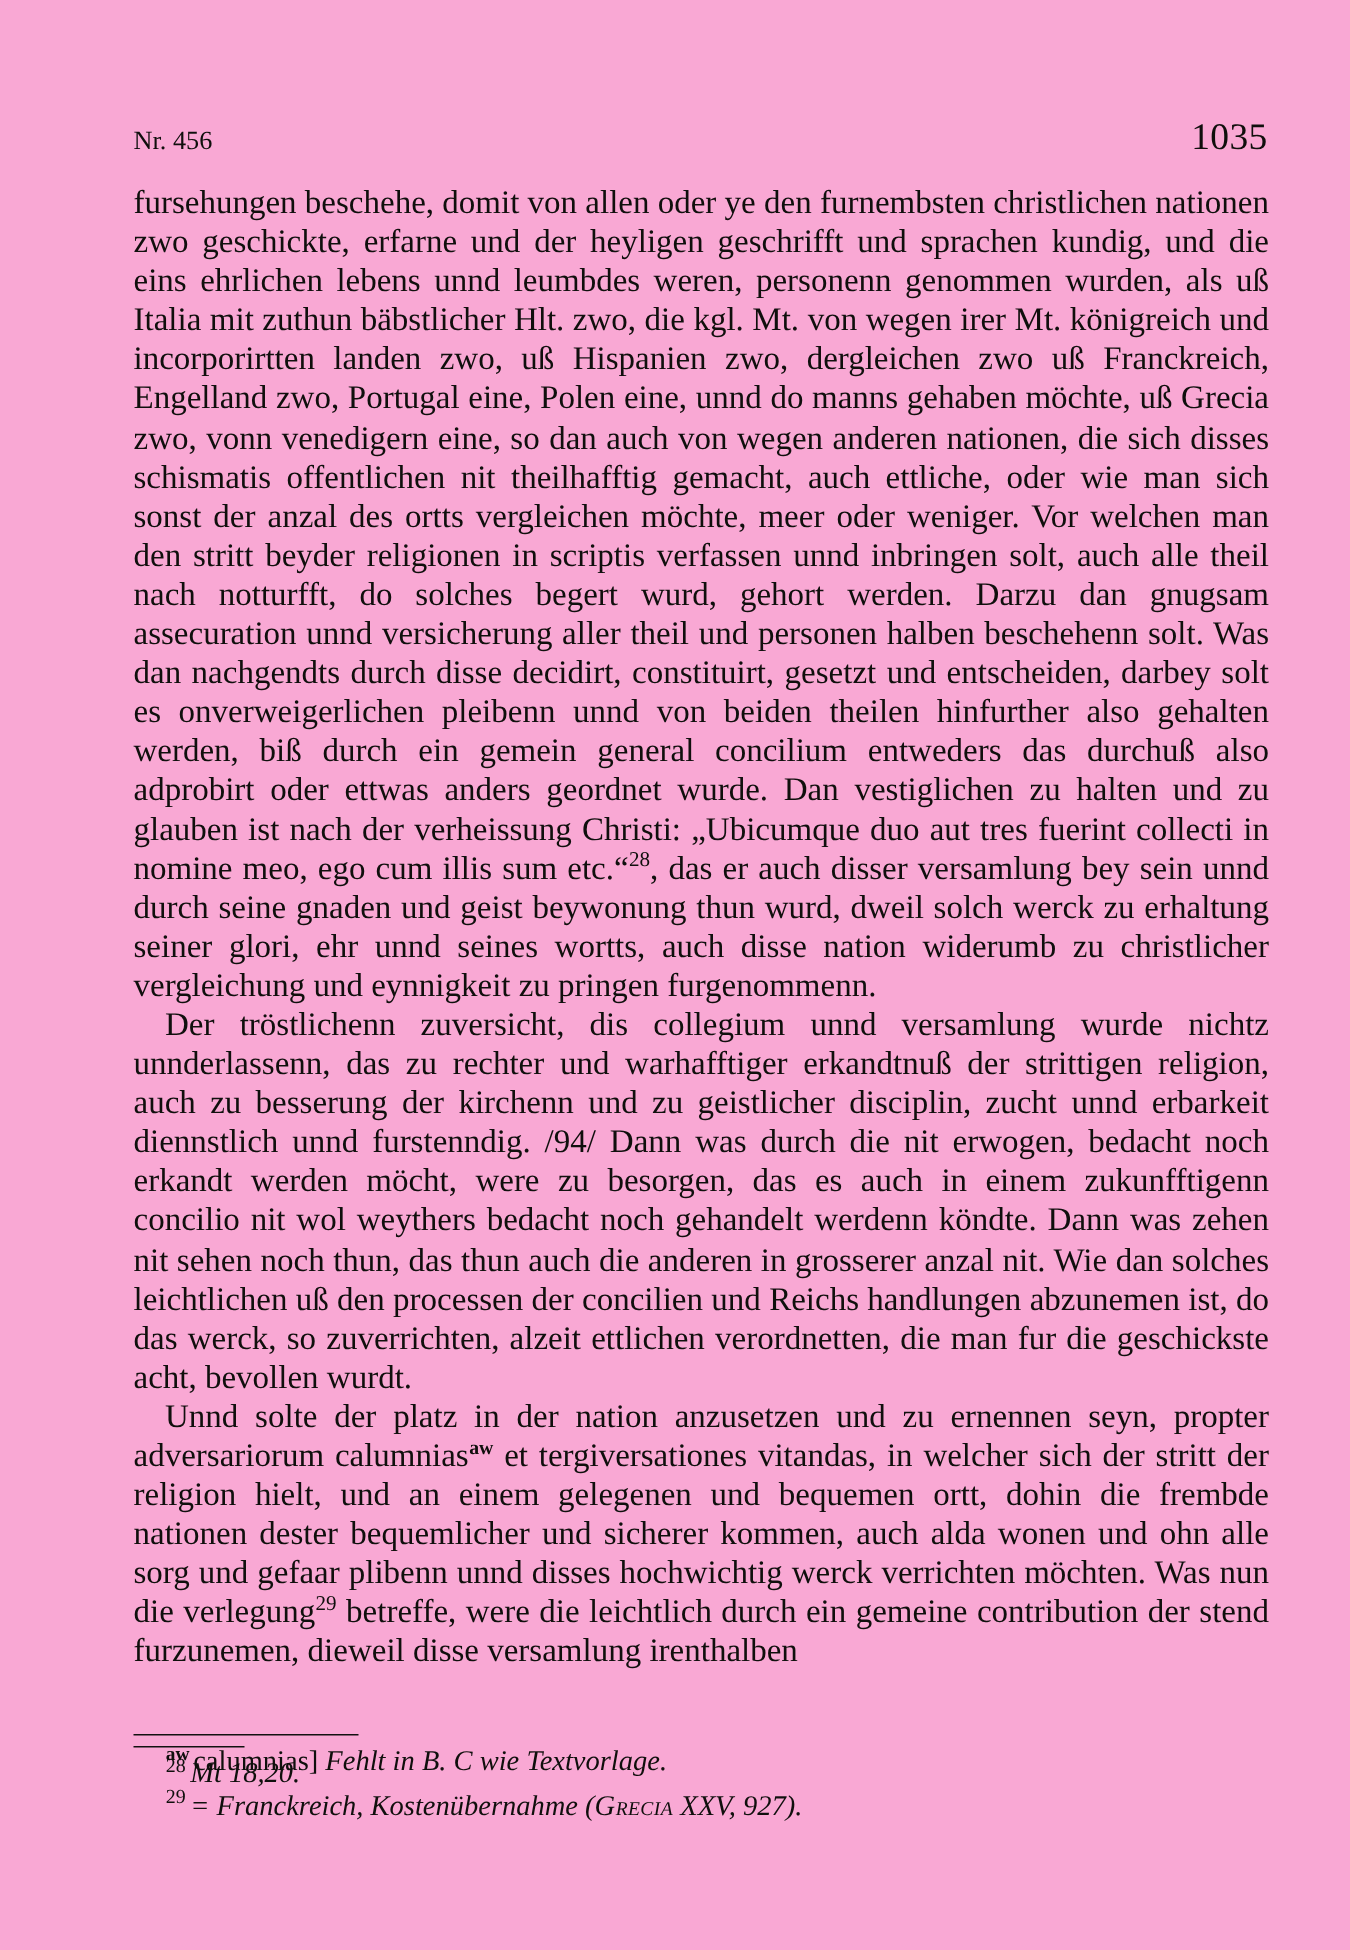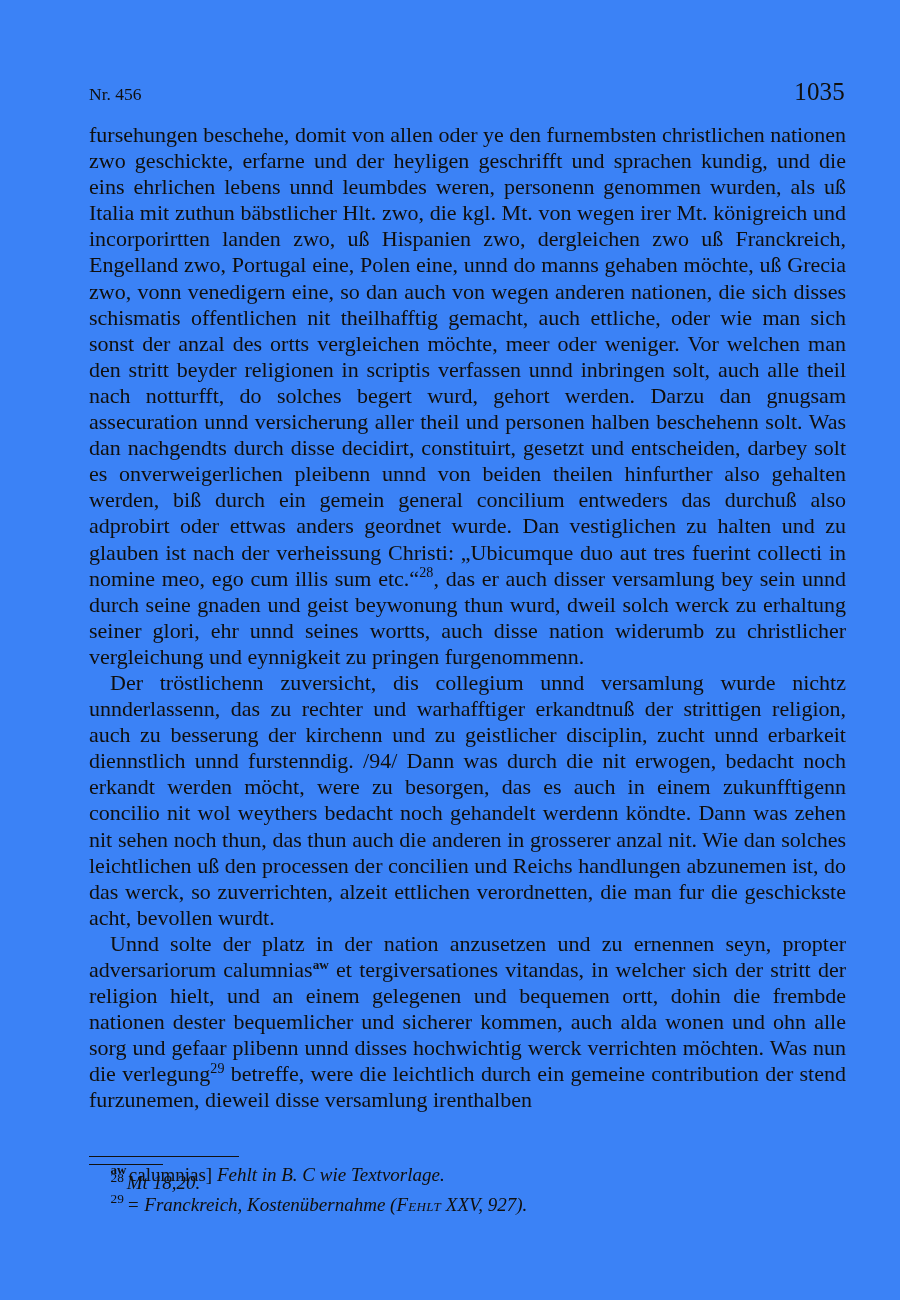--- a/index.html
+++ b/index.html
@@ -4,21 +4,21 @@
 <style>
   html, body {
     margin: 0;
     padding: 0;
     background: #ffffff;
   }
   .page {
     position: relative;
     width: 900px;
     height: 1300px;
-    background: #3b82f6;
+    background: #f9a8d4;
     overflow: hidden;
     font-family: "Liberation Serif", "DejaVu Serif", serif;
     color: #100f0d;
   }
 
   
   .runhead {
     position: absolute;
     left: 89px;
     right: 55px;
@@ -151,17 +151,17 @@
       <span class="marker">aw</span><span>calumnias]</span><span class="ital">&nbsp;<span>Fehlt in B. C wie Textvorlage.</span></span>
     </div>
   </div>
 
   <div class="apparatus app-notes">
     <div class="rule rule-note"></div>
     <div class="app-line">
       <span class="marker-num">28</span><span class="ital">Mt 18,20.</span>
     </div>
     <div class="app-line">
-      <span class="marker-num">29</span><span class="ital">= Franckreich, Kostenübernahme (</span><span class="smallcaps">Fehlt</span><span class="ital"> XXV, 927).</span>
+      <span class="marker-num">29</span><span class="ital">= Franckreich, Kostenübernahme (</span><span class="smallcaps">Grecia</span><span class="ital"> XXV, 927).</span>
     </div>
   </div>
 
 </div>
 
 </body></html>

